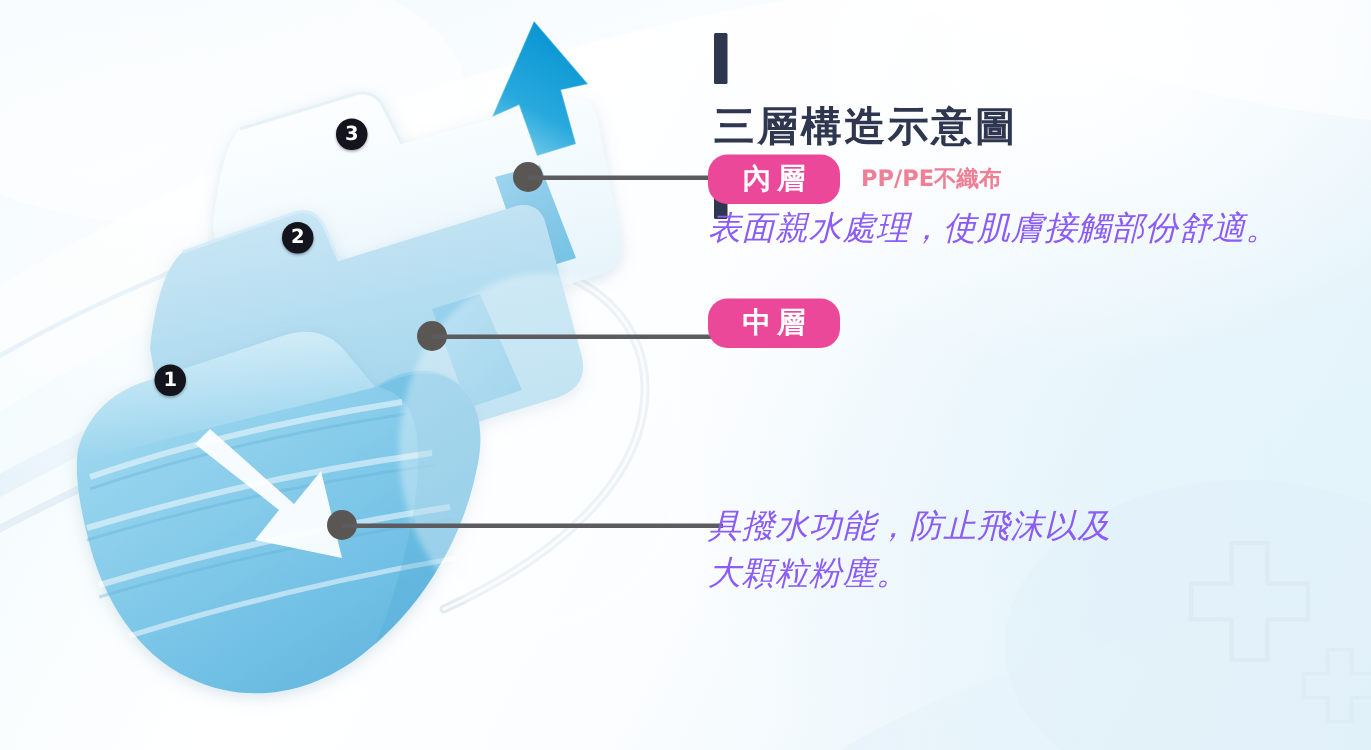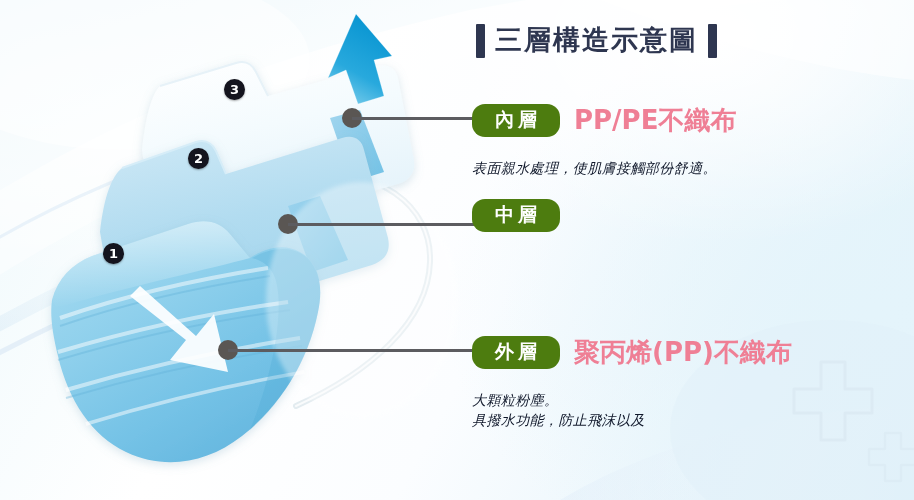--- a/index.html
+++ b/index.html
@@ -96,22 +96,23 @@
     top: 0;
     width: 446px;
     height: 500px;
   }
 
   .title-row {
     position: absolute;
     left: 8px;
     top: 22px;
     display: flex;
-    align-items: flex-end;
+    align-items: flex-start;
     gap: 10px;
+    flex-direction: column;
   }
   .title-bar {
     width: 9px;
     height: 34px;
     background: #2e3650;
     border-radius: 1px;
   }
   .title-text {
     font-size: 27px;
     font-weight: bold;
@@ -125,42 +126,42 @@
   .layer-block.l1 { top: 103px; }
   .layer-block.l2 { top: 199px; }
   .layer-block.l3 { top: 335px; }
 
   .layer-head {
     display: flex;
     align-items: center;
     gap: 14px;
   }
   .layer-tag {
-    background: #4d7c0f;
+    background: #ec4899;
     color: #ffffff;
     border-radius: 13px;
     padding: 3px 19px 4px;
     font-size: 19px;
     font-weight: bold;
     letter-spacing: 4px;
     text-indent: 4px;
     white-space: nowrap;
     font-family: "DejaVu Sans", "Liberation Sans", sans-serif;
   }
   .layer-material {
     color: #ef7f95;
-    font-size: 26px;
+    font-size: 15px;
     font-weight: bold;
     white-space: nowrap;
     font-family: "DejaVu Sans", "Liberation Sans", sans-serif;
   }
   .layer-desc {
-    margin-top: 21px;
-    color: #0f172a;
-    font-size: 14px;
+    margin-top: 1px;
+    color: #8b5cf6;
+    font-size: 22px;
     font-style: italic;
     line-height: 1.42;
     letter-spacing: .4px;
     font-family: "DejaVu Sans", "Liberation Sans", sans-serif;
   }
   .layer-desc div { white-space: nowrap; }
 </style>
 </head>
 <body>
 
@@ -344,24 +345,20 @@
       </div>
     </div>
 
     <div class="layer-block l2">
       <div class="layer-head">
         <span class="layer-tag">中層</span>
       </div>
     </div>
 
     <div class="layer-block l3">
-      <div class="layer-head">
-        <span class="layer-tag">外層</span>
-        <span class="layer-material">聚丙烯(PP)不織布</span>
-      </div>
       <div class="layer-desc">
+        <div>具撥水功能，防止飛沫以及</div>
         <div>大顆粒粉塵。</div>
-        <div>具撥水功能，防止飛沫以及</div>
       </div>
     </div>
 
   </div>
 </div>
 
 </body></html>

